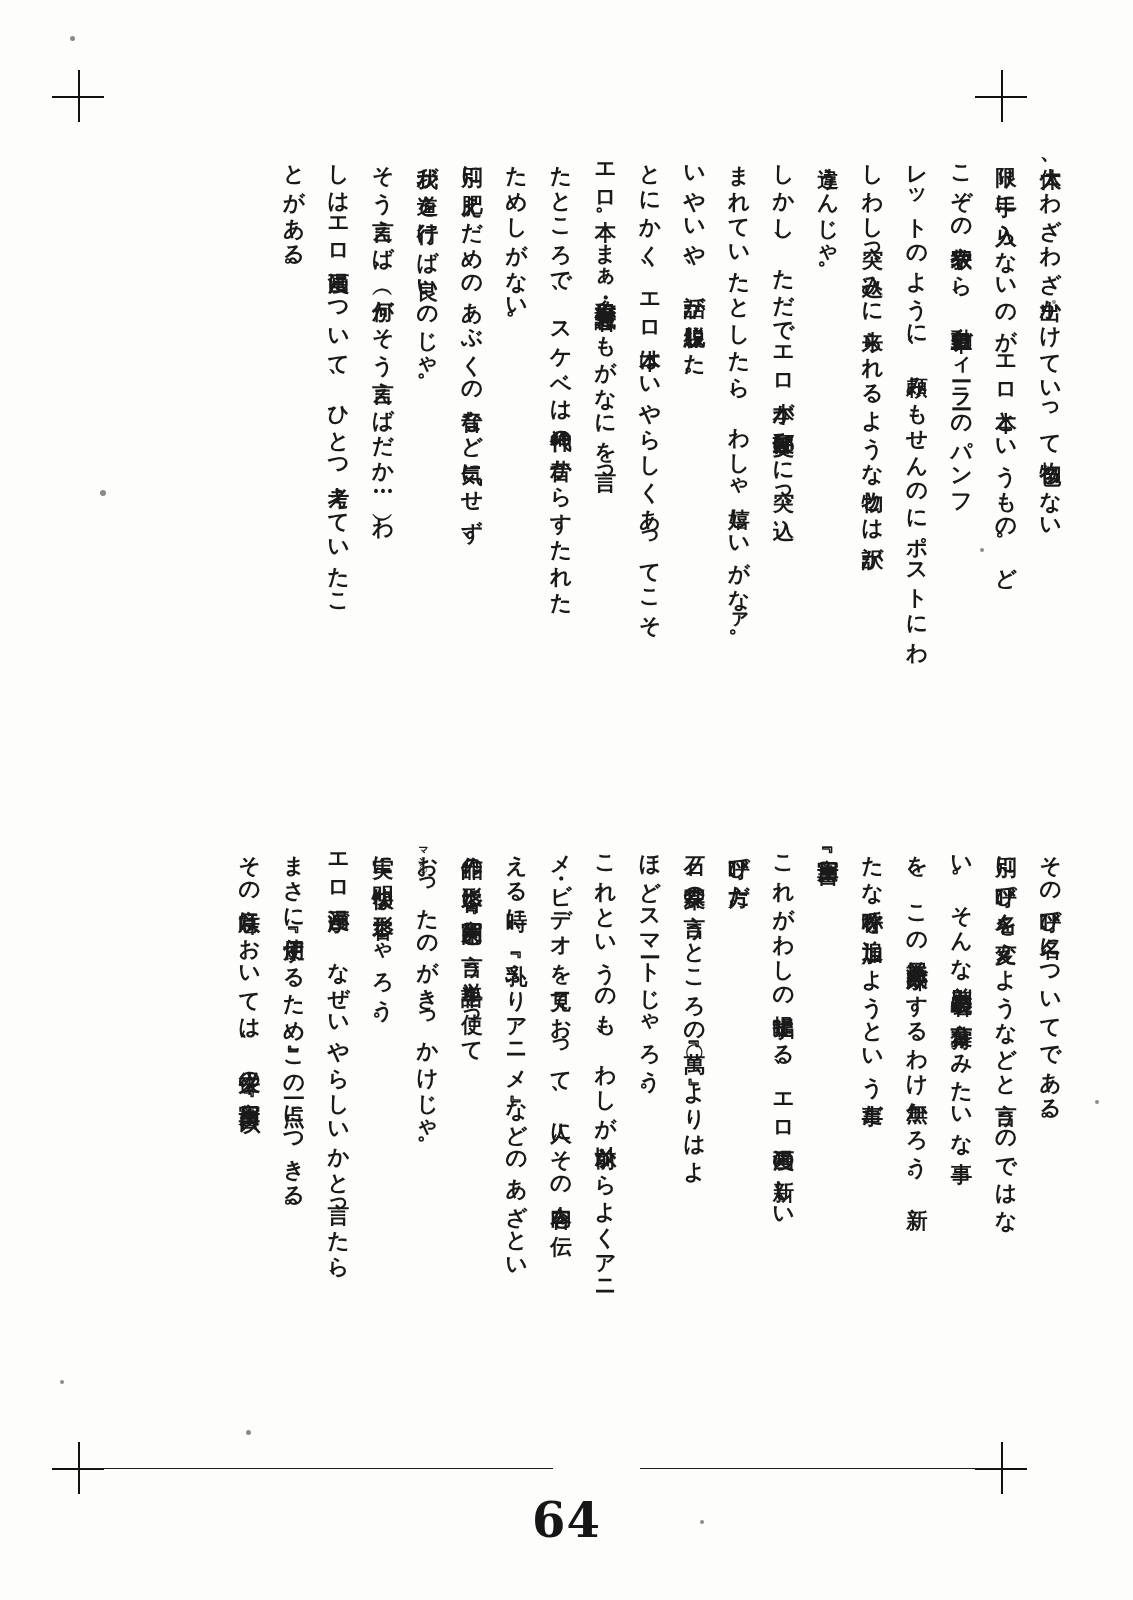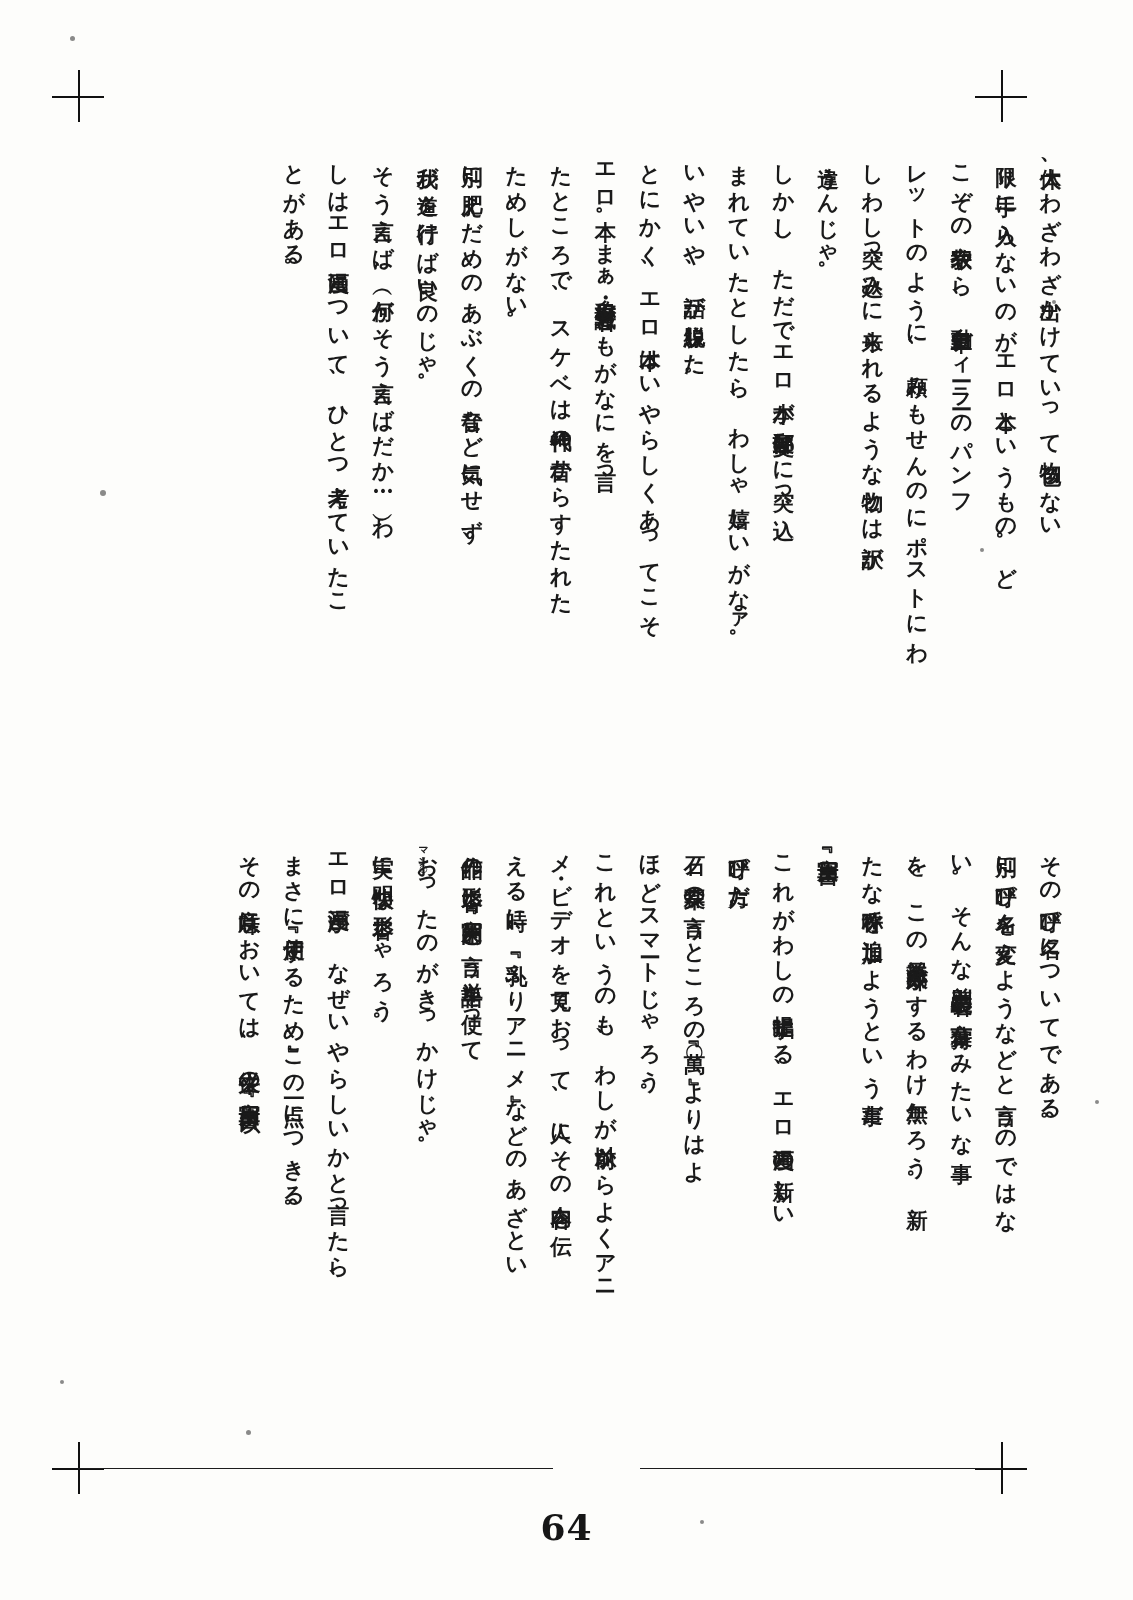--- a/index.html
+++ b/index.html
@@ -81,21 +81,21 @@
     color: #1a1a1a;
   }
 
   .page-number {
     position: absolute;
     left: 0;
     right: 0;
     bottom: 52px;
     text-align: center;
     font-family: "DejaVu Serif", serif;
-    font-size: 36px;
+    font-size: 48px;
     font-weight: 700;
     color: #161616;
     letter-spacing: 1px;
   }
   .rule {
     position: absolute;
     background: #1c1c1c;
     height: 1.4px;
   }
 </style>

